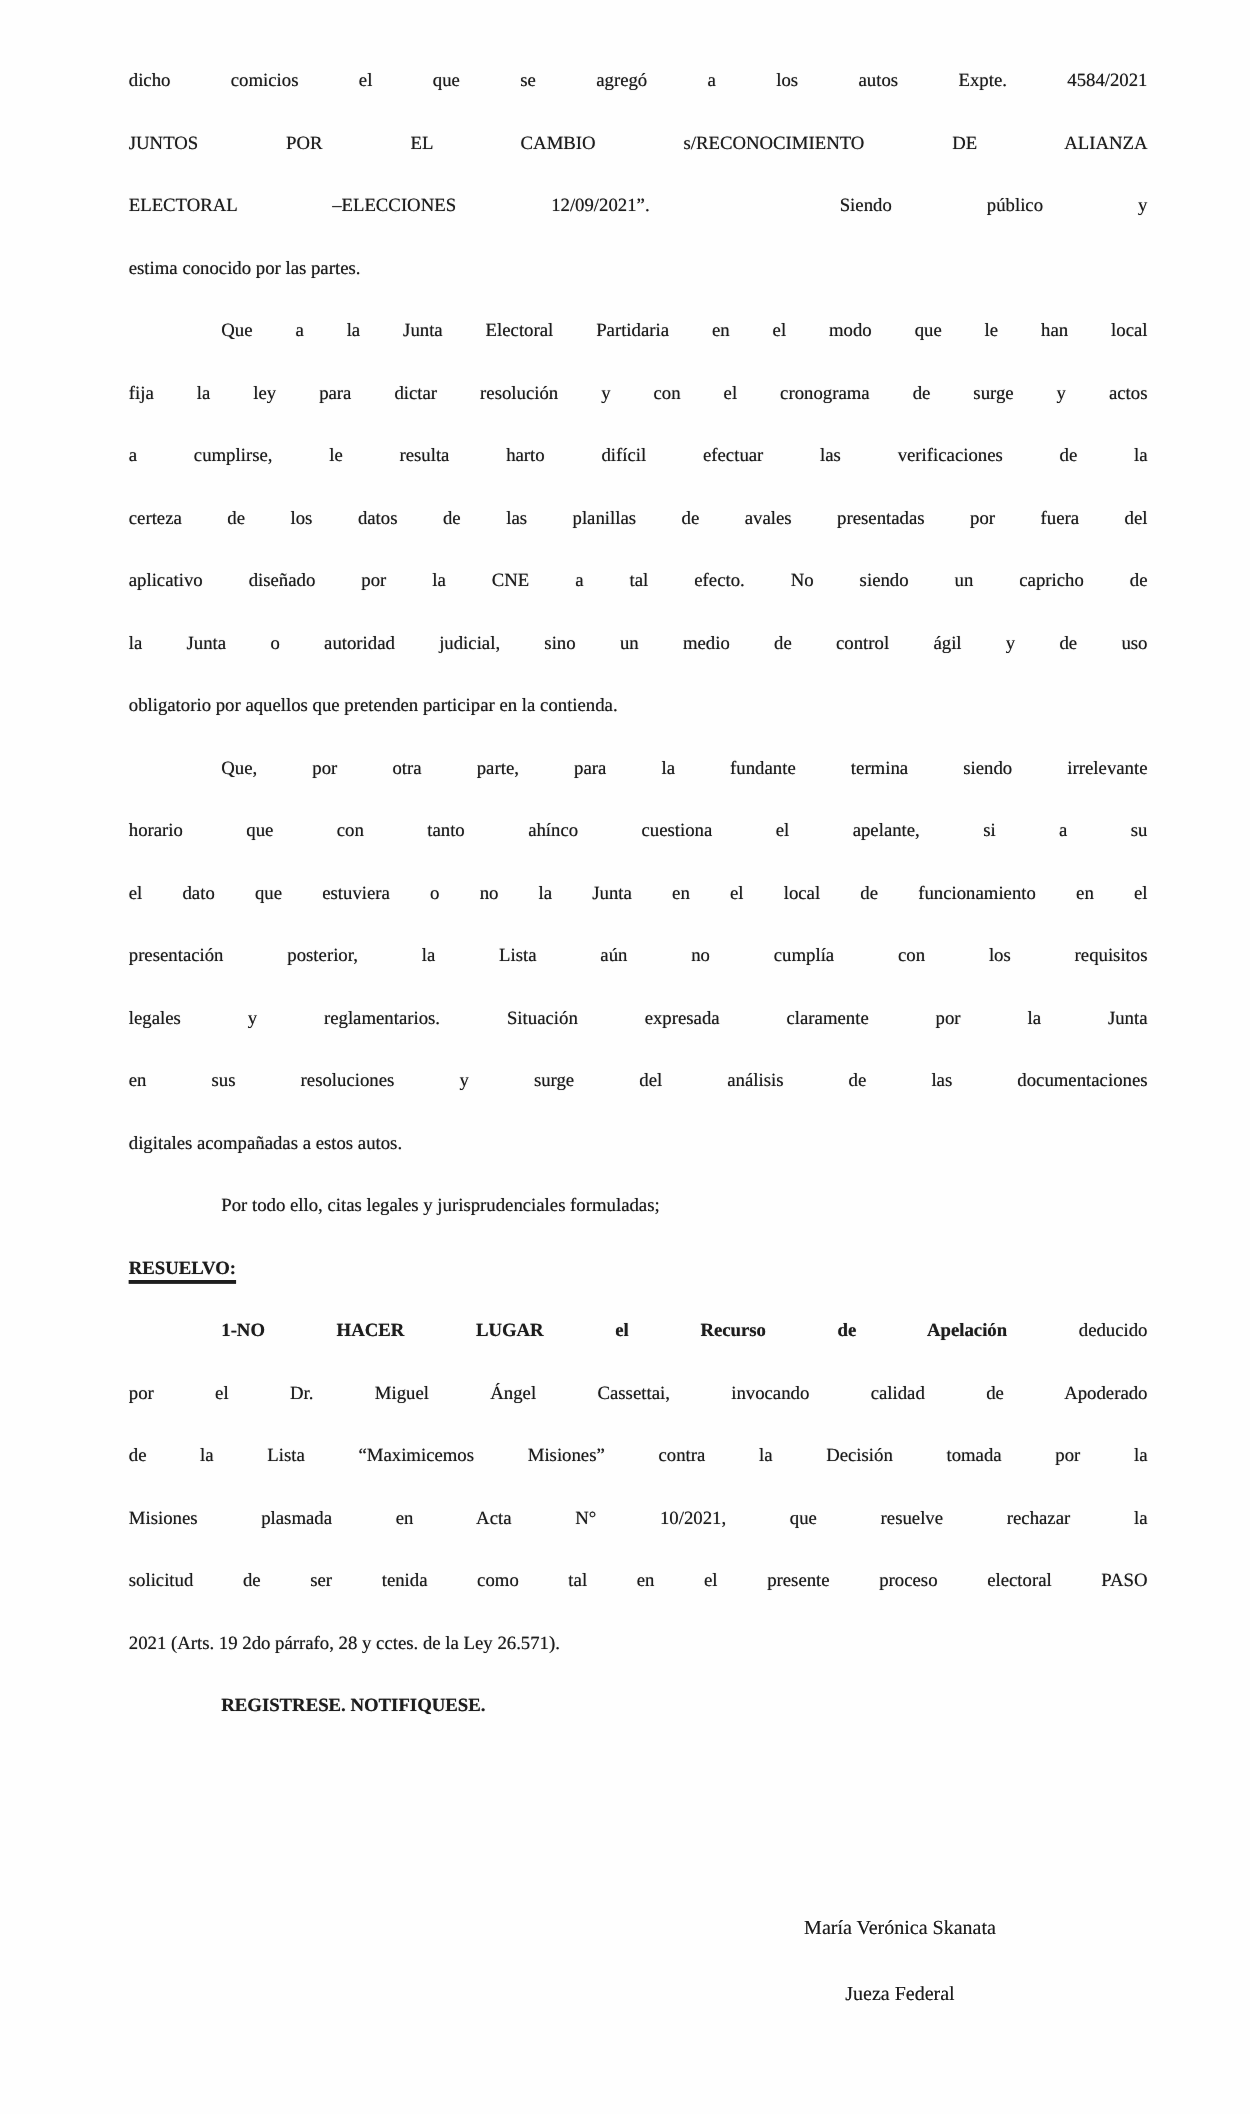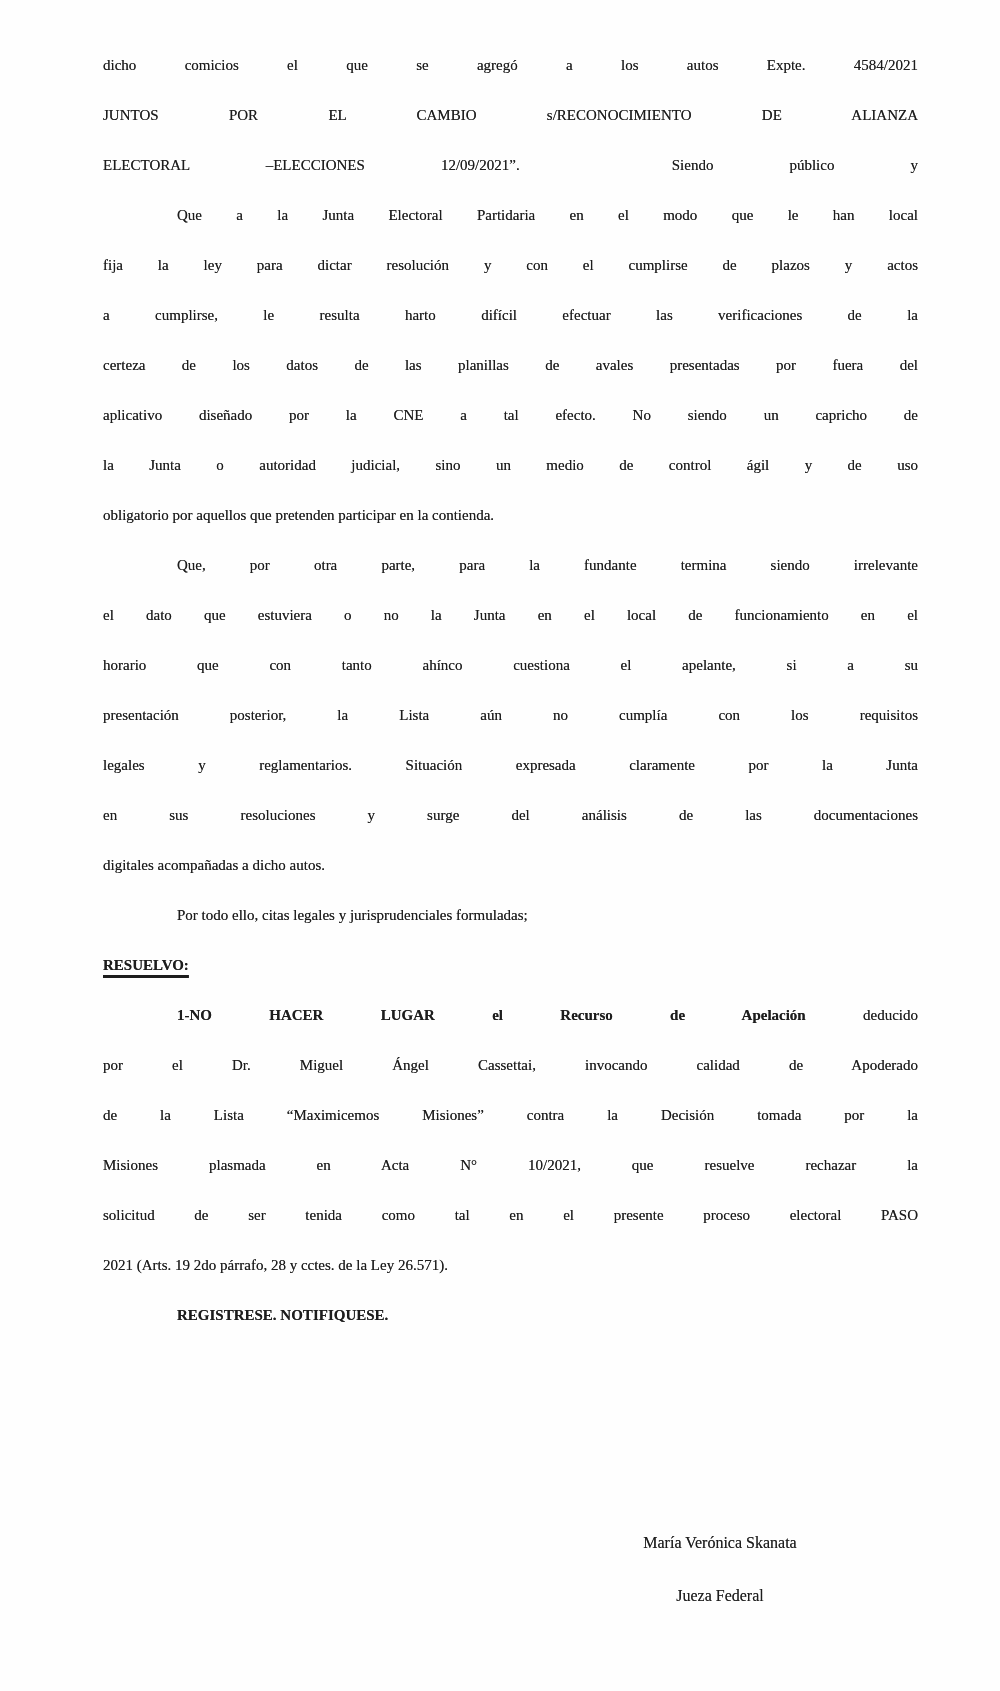--- a/index.html
+++ b/index.html
@@ -56,34 +56,35 @@
   }
 </style>
 </head>
 <body>
 
 <div class="page">
   <div class="doc-body" id="doc-lines">
       <div class="line just"><span>dicho comicios el que se agregó a los autos Expte. 4584/2021</span></div>
       <div class="line just"><span>JUNTOS POR EL CAMBIO s/RECONOCIMIENTO DE ALIANZA</span></div>
       <div class="line just"><span>ELECTORAL –ELECCIONES 12/09/2021”.  Siendo público y</span></div>
+      <div class="line"><span>estima conocido por las partes.</span></div>
       <div class="line just ind"><span>Que a la Junta Electoral Partidaria en el modo que le han local</span></div>
-      <div class="line just"><span>fija la ley para dictar resolución y con el cumplirse de plazos y actos</span></div>
+      <div class="line just"><span>fija la ley para dictar resolución y con el cronograma de surge y actos</span></div>
       <div class="line just"><span>a cumplirse, le resulta harto difícil efectuar las verificaciones de la</span></div>
       <div class="line just"><span>certeza de los datos de las planillas de avales presentadas por fuera del</span></div>
       <div class="line just"><span>aplicativo diseñado por la CNE a tal efecto. No siendo un capricho de</span></div>
       <div class="line just"><span>la Junta o autoridad judicial, sino un medio de control ágil y de uso</span></div>
       <div class="line"><span>obligatorio por aquellos que pretenden participar en la contienda.</span></div>
       <div class="line just ind"><span>Que, por otra parte, para la fundante termina siendo irrelevante</span></div>
+      <div class="line just"><span>horario que con tanto ahínco cuestiona el apelante, si a su</span></div>
       <div class="line just"><span>el dato que estuviera o no la Junta en el local de funcionamiento en el</span></div>
-      <div class="line just"><span>horario que con tanto ahínco cuestiona el apelante, si a su</span></div>
       <div class="line just"><span>presentación posterior, la Lista aún no cumplía con los requisitos</span></div>
       <div class="line just"><span>legales y reglamentarios. Situación expresada claramente por la Junta</span></div>
       <div class="line just"><span>en sus resoluciones y surge del análisis de las documentaciones</span></div>
-      <div class="line"><span>digitales acompañadas a dicho autos.</span></div>
+      <div class="line"><span>digitales acompañadas a estos autos.</span></div>
       <div class="line ind"><span>Por todo ello, citas legales y jurisprudenciales formuladas;</span></div>
       <div class="line"><span class="seg-b seg-u">RESUELVO:</span></div>
       <div class="line just ind"><span class="seg-b">1-NO HACER LUGAR el Recurso de Apelación</span><span> deducido</span></div>
       <div class="line just"><span>por el Dr. Miguel Ángel Cassettai, invocando calidad de Apoderado</span></div>
       <div class="line just"><span>de la Lista “Maximicemos Misiones” contra la Decisión tomada por la</span></div>
       <div class="line just"><span>Misiones plasmada en Acta N° 10/2021, que resuelve rechazar la</span></div>
       <div class="line just"><span>solicitud de ser tenida como tal en el presente proceso electoral PASO</span></div>
       <div class="line"><span>2021 (Arts. 19 2do párrafo, 28 y cctes. de la Ley 26.571).</span></div>
       <div class="line ind"><span class="seg-b">REGISTRESE. NOTIFIQUESE.</span></div>
     </div>

